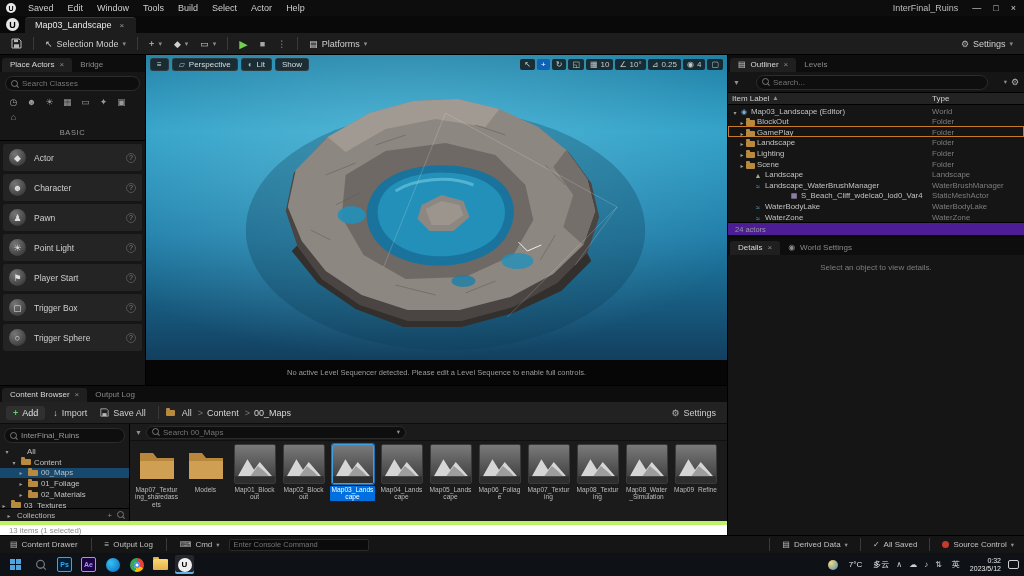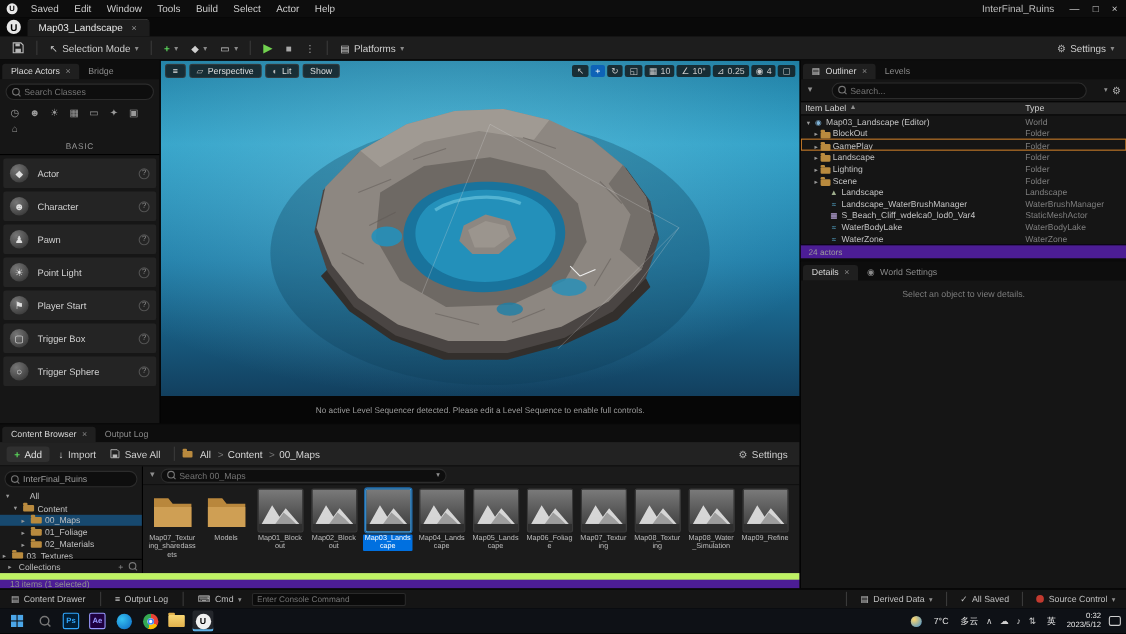--- a/index.html
+++ b/index.html
@@ -106,21 +106,21 @@
 .cb-search{flex:none;width:260px;height:13px;background:#0e0e0e;border:1px solid #2c2c2c;border-radius:7px;display:flex;align-items:center;padding:0 5px;gap:4px}
 .cb-search input{background:transparent;border:none;outline:none;color:#8a8a8a;font-size:8px;width:100%;font-family:"Liberation Sans",sans-serif}
 .asset-area{flex:1;display:flex;gap:4px;padding:3px 4px;overflow:hidden}
 .tile{width:45px;display:flex;flex-direction:column;align-items:center;flex:none}
 .thumb{width:42px;height:40px;border:1px solid #3a3a3a;border-radius:2px;overflow:hidden;position:relative;background:linear-gradient(180deg,#7a7a7a,#383838);flex:none}
 .thumb svg{display:block;width:100%;height:100%}
 .thumb-folder{border:none;background:transparent}
 .tile.sel .thumb{border:1px solid #3fa0e8;box-shadow:0 0 0 1px #1d6eb4}
 .tname{font-size:6.6px;line-height:7.3px;color:#bdbdbd;text-align:center;margin-top:2px;word-break:break-all;max-height:22px;overflow:hidden;padding:0 1px}
 .tile.sel .tname{background:#0070e0;color:#fff;border-radius:1px}
-.cb-status{height:14px;background:#4c1d95;border-top:6px solid #bef264;display:flex;align-items:flex-start;padding:0 9px;color:#8f8f8f;font-size:7.8px;flex:none}
+.cb-status{height:14px;background:#ffffff;border-top:4px solid #bef264;display:flex;align-items:center;padding:0 9px;color:#8f8f8f;font-size:7.8px;flex:none}
 
 .statusbar{height:18px;background:#151515;display:flex;align-items:center;padding:0 6px;gap:5px;border-top:1px solid #000;flex:none}
 .sb-item{display:flex;align-items:center;gap:4px;color:#c0c0c0;font-size:8px;padding:0 4px}
 .console-input{width:140px;height:12px;background:#0b0b0b;border:1px solid #2a2a2a;border-radius:2px;display:flex;align-items:center;padding:0 4px}
 .console-input input{background:transparent;border:none;outline:none;color:#6d6d6d;font-size:7.5px;width:100%;font-family:"Liberation Sans",sans-serif}
 .sb-right{margin-left:auto;display:flex;align-items:center;gap:4px}
 .reddot{width:7px;height:7px;border-radius:50%;background:#c33a2f;display:inline-block}
 
 .taskbar{height:23px;background:#0e1116;display:flex;align-items:center;padding:0 5px;gap:5px;flex:none}
 .tb-btn{width:20px;height:19px;display:flex;align-items:center;justify-content:center;border-radius:2px}
@@ -701,21 +701,21 @@
               <span class="oicon" style="color: rgb(159, 174, 141);">▲</span>
               <span class="olabel">Landscape</span>
               <span class="otype">Landscape</span>
             </div>
             <div class="orow" style="padding-left: 17px;">
               <span class="oexp"></span>
               <span class="oicon" style="color: rgb(90, 180, 218);">≈</span>
               <span class="olabel">Landscape_WaterBrushManager</span>
               <span class="otype">WaterBrushManager</span>
             </div>
-            <div class="orow" style="padding-left: 17px;">
+            <div class="orow" style="padding-left: 17px; margin-left: 36px;">
               <span class="oexp"></span>
               <span class="oicon" style="color: rgb(188, 167, 222);">▦</span>
               <span class="olabel">S_Beach_Cliff_wdelca0_lod0_Var4</span>
               <span class="otype">StaticMeshActor</span>
             </div>
             <div class="orow" style="padding-left: 17px;">
               <span class="oexp"></span>
               <span class="oicon" style="color: rgb(90, 180, 218);">≈</span>
               <span class="olabel">WaterBodyLake</span>
               <span class="otype">WaterBodyLake</span>

